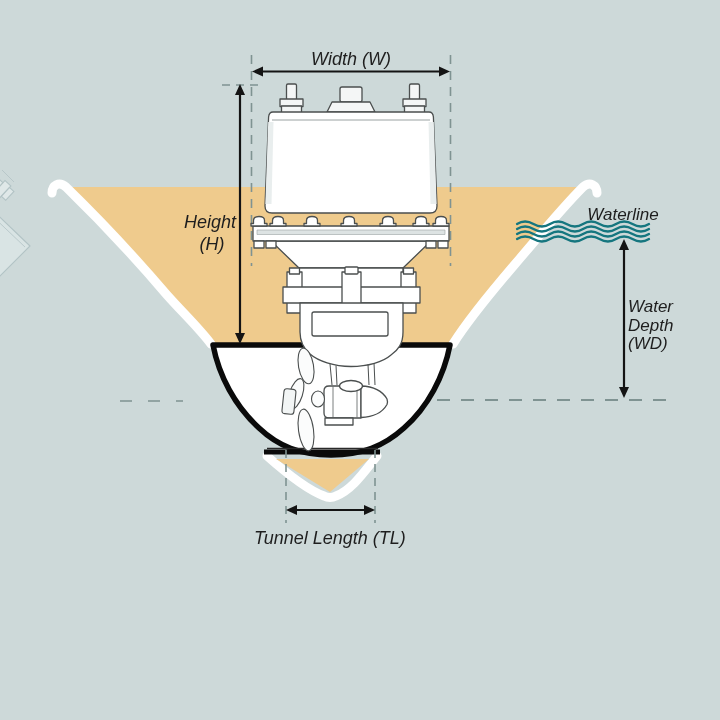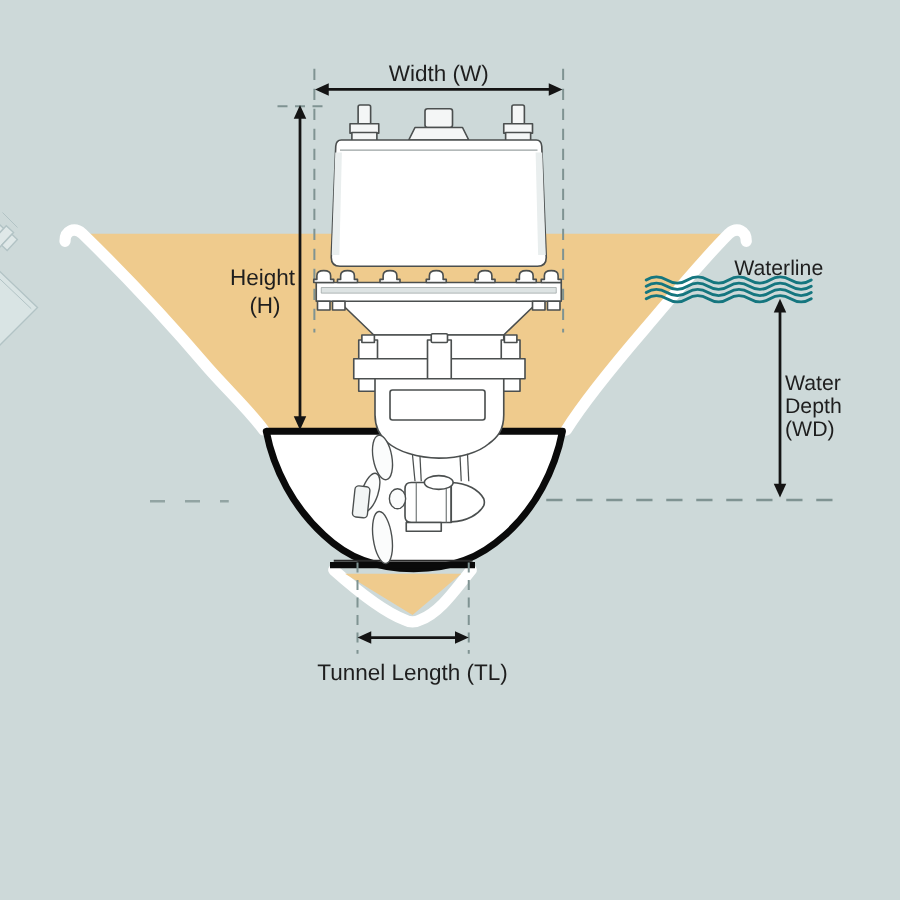--- a/index.html
+++ b/index.html
@@ -1,16 +1,16 @@
 <!DOCTYPE html>
 <html><head>
 <meta charset="utf-8">
 <style>
   html,body{margin:0;padding:0;background:#cdd9d9;}
-  .stage{width:720px;height:720px;position:relative;overflow:hidden;}
+  .stage{width:720px;height:720px;position:relative;overflow:hidden;font-style:italic;}
   svg{display:block;}
   .dim-text{font-family:"Liberation Sans",sans-serif;font-size:18px;fill:#1e1e1e;}
   .dim-text-sm{font-family:"Liberation Sans",sans-serif;font-size:17px;fill:#1e1e1e;}
 </style>
 </head>
 <body>
 
 <div class="stage">
 <svg width="720" height="720" viewBox="0 0 720 720" xmlns="http://www.w3.org/2000/svg">
 

